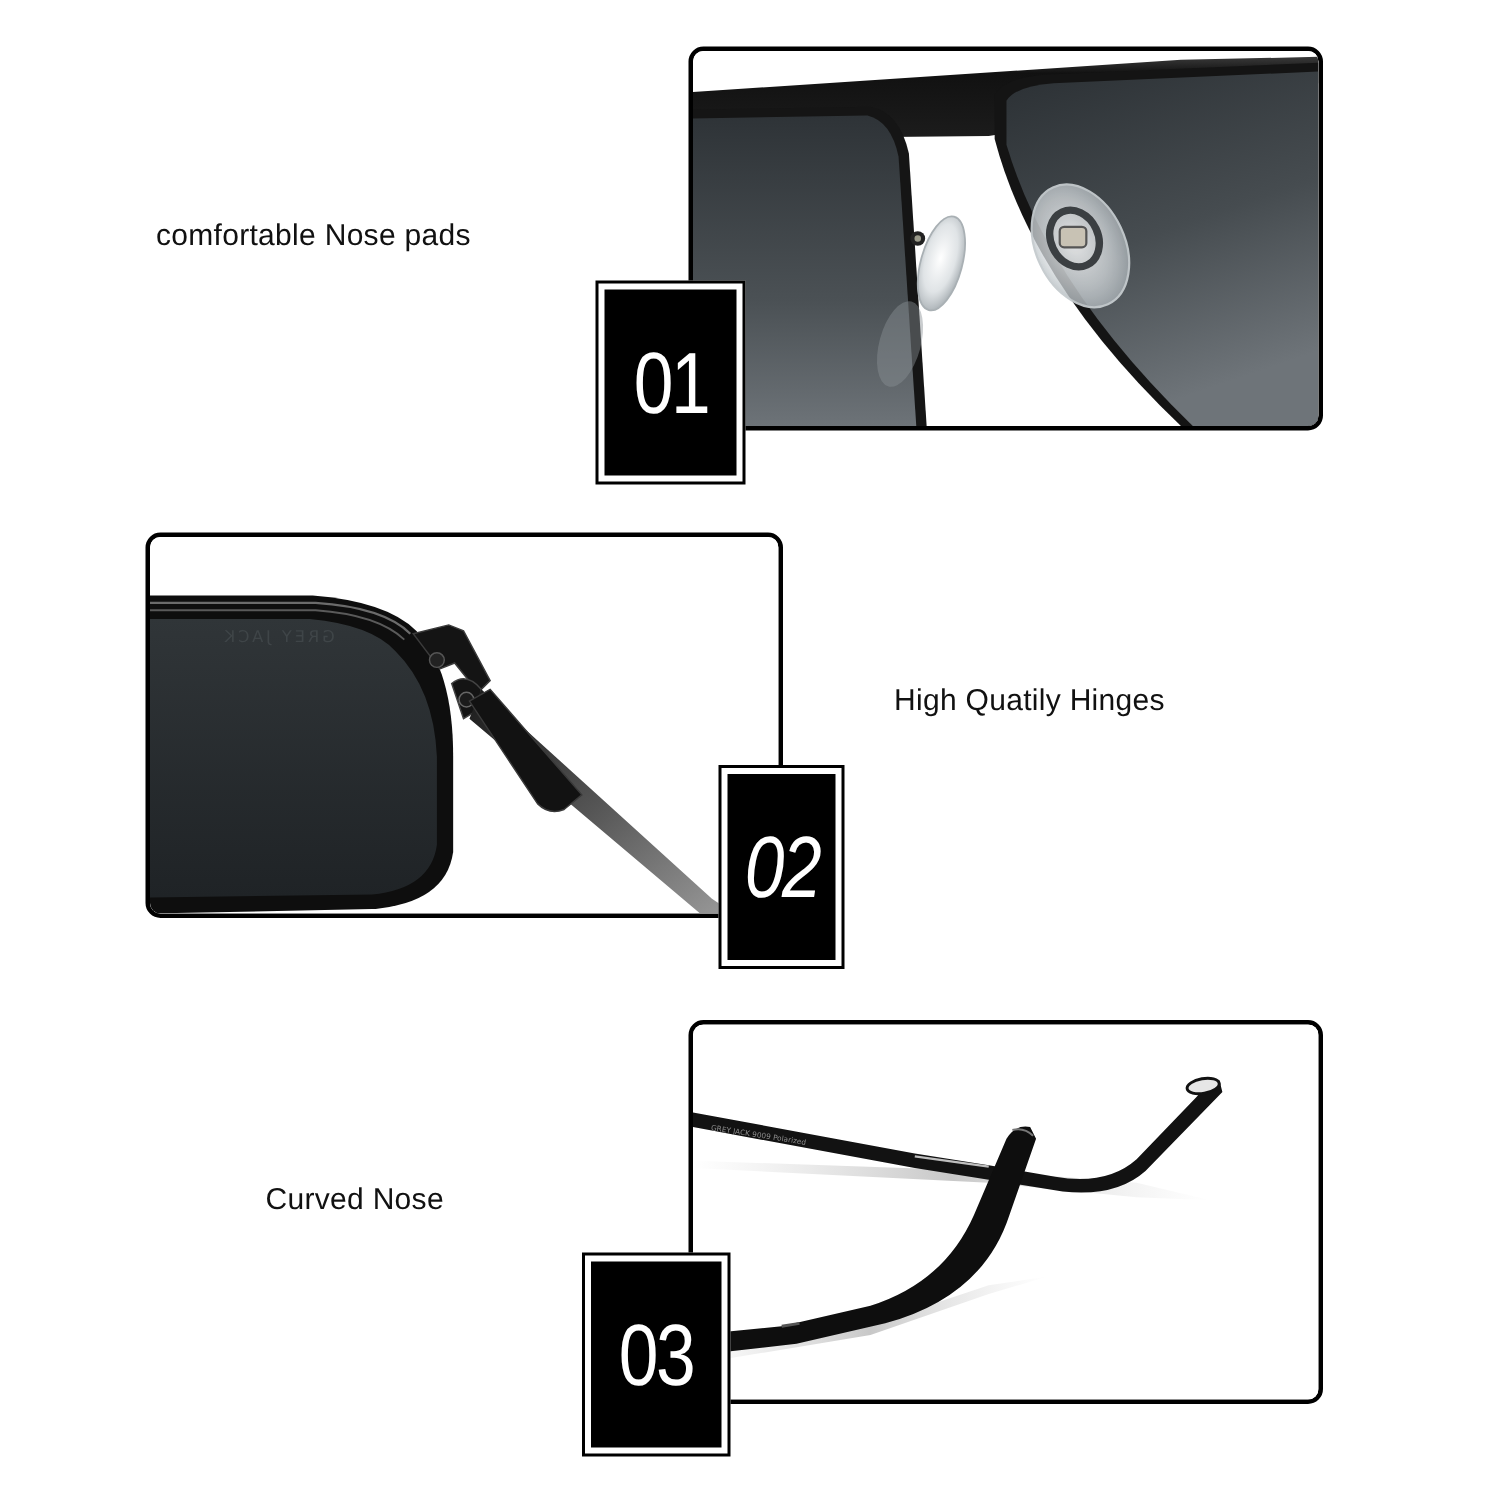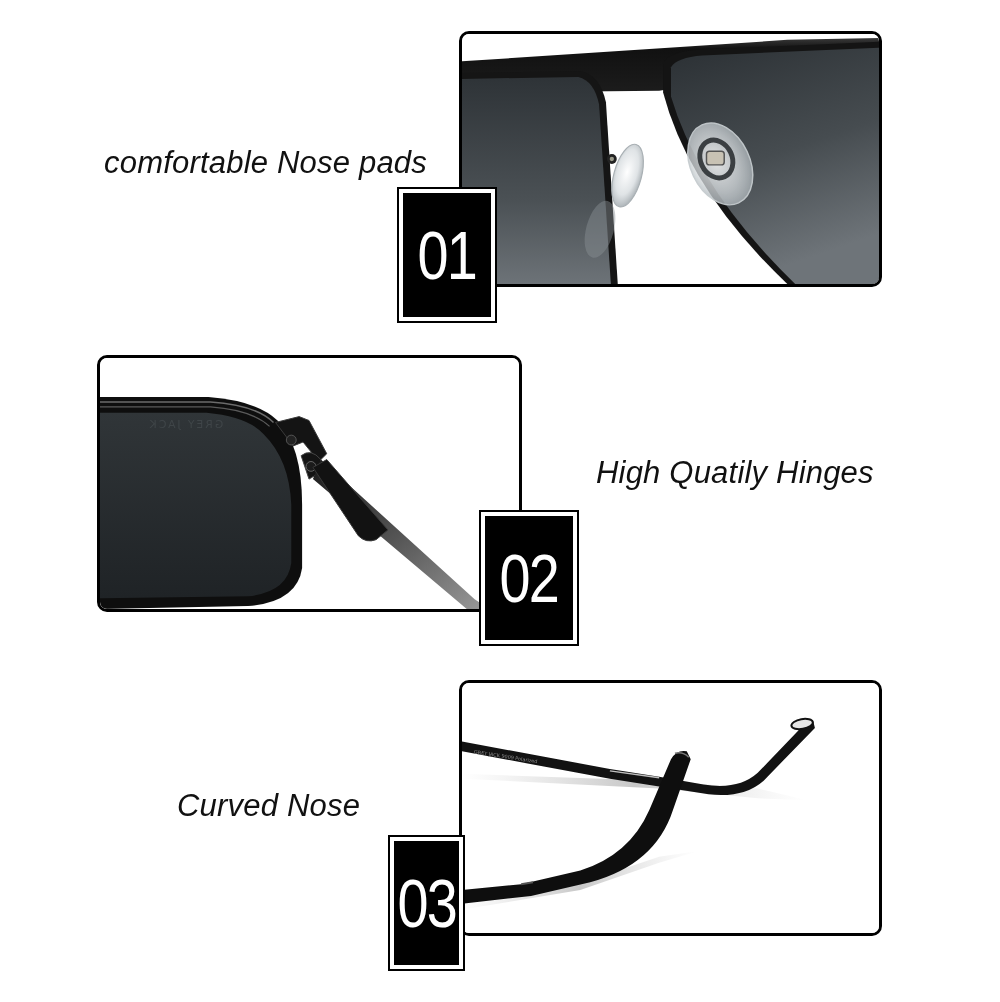--- a/index.html
+++ b/index.html
@@ -25,43 +25,42 @@
     .panel svg {
       position: absolute;
       left: 0;
       top: 0;
       width: 100%;
       height: 100%;
       display: block;
     }
     .caption {
       position: absolute;
-      font-size: 31px;
+      font-size: 20px;
       color: #111;
       white-space: nowrap;
       letter-spacing: 0.2px;
       line-height: 1;
-      font-style: italic;
     }
     .num-box {
       position: absolute;
       box-sizing: border-box;
       background: #fff;
       border: 2px solid #000;
       padding: 4px;
     }
     .num-inner {
       width: 100%;
       height: 100%;
       background: #000;
       color: #fff;
       display: flex;
       align-items: center;
       justify-content: center;
-      font-size: 68px;
+      font-size: 58px;
       font-family: "Liberation Sans Narrow", "Liberation Sans", "DejaVu Sans", sans-serif;
       font-weight: 400;
       letter-spacing: -2px;
       transform-origin: center;
     }
     .num-inner span {
       display: inline-block;
       transform: scaleX(0.82);
     }
     .connector {
@@ -158,21 +157,21 @@
       <path d="M204 100 Q214 92 224 104 L222 118 L212 124 Z" fill="#141414" stroke="#444" stroke-width="1"></path>
       <circle cx="214" cy="111" r="5" fill="#1b1b1b" stroke="#666" stroke-width="1"></circle>
 
       <path d="M224 104 L380 247 L395 257 L372 257 L216 124 Z" fill="url(#temple)"></path>
       <path d="M216 112 L230 104 L292 176 L280 186 Q270 190 262 182 Z" fill="#121212" stroke="#3a3a3a" stroke-width="1"></path>
     </svg>
   </div>
 
   <div class="caption" style="left:576px; top:457px;margin-left:20px;">High Quatily Hinges</div>
 
-  <div class="num-box" style="left:479px; top:510px; width:100px; height:136px;">
+  <div class="num-box" style="left:479px; top:510px; width:84px; height:136px;font-style:italic;">
     <div class="num-inner">
       <span>02</span>
     </div>
   </div>
 </div>
 
 <div>
   <div class="caption" style="left:177px; top:790px;">Curved Nose</div>
 
   <div class="panel" style="left:459px; top:680px; width:423px; height:256px;">
@@ -193,18 +192,18 @@
       <path d="M150 90 L200 97" stroke="#bfbfbf" stroke-width="1.5"></path>
       <ellipse cx="345" cy="42" rx="11" ry="5" transform="rotate(-10 345 42)" fill="#e6e6e6" stroke="#111" stroke-width="2"></ellipse>
       <text x="12" y="72" font-family="DejaVu Sans, sans-serif" font-size="5" fill="#8a8a8a" transform="rotate(9 12 72)">GREY JACK 9009 Polarized</text>
 
       <path d="M0 212 L60 206 L120 192 Q170 176 190 130 L212 78 Q218 68 228 70 L232 78 L214 130 Q196 186 130 204 L70 218 L0 226 Z" fill="#0e0e0e"></path>
       <path d="M60 206 L72 204" stroke="#555" stroke-width="2"></path>
       <path d="M216 72 Q224 70 230 76" stroke="#777" stroke-width="1.5" fill="none"></path>
     </svg>
   </div>
 
-  <div class="num-box" style="left:388px; top:835px; width:77px; height:136px;">
+  <div class="num-box" style="left:388px; top:835px; width:99px; height:136px;">
     <div class="num-inner">
       <span>03</span>
     </div>
   </div>
 </div>
 
 </body></html>

